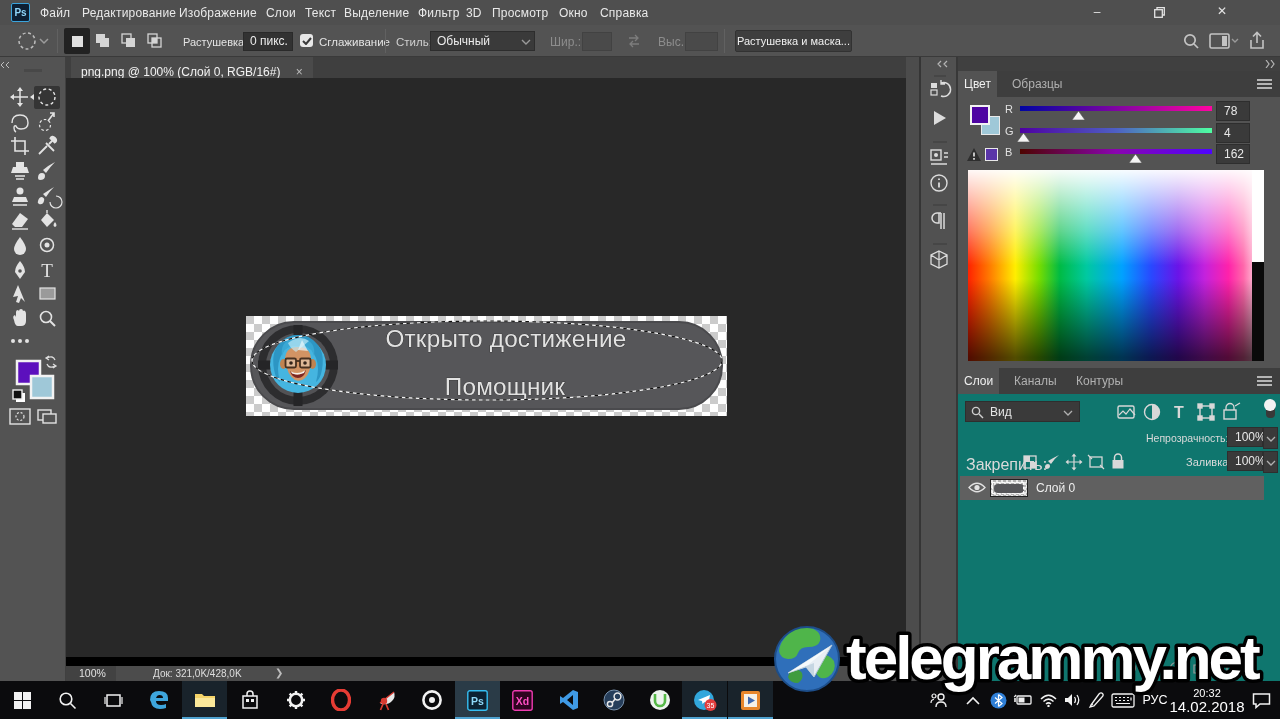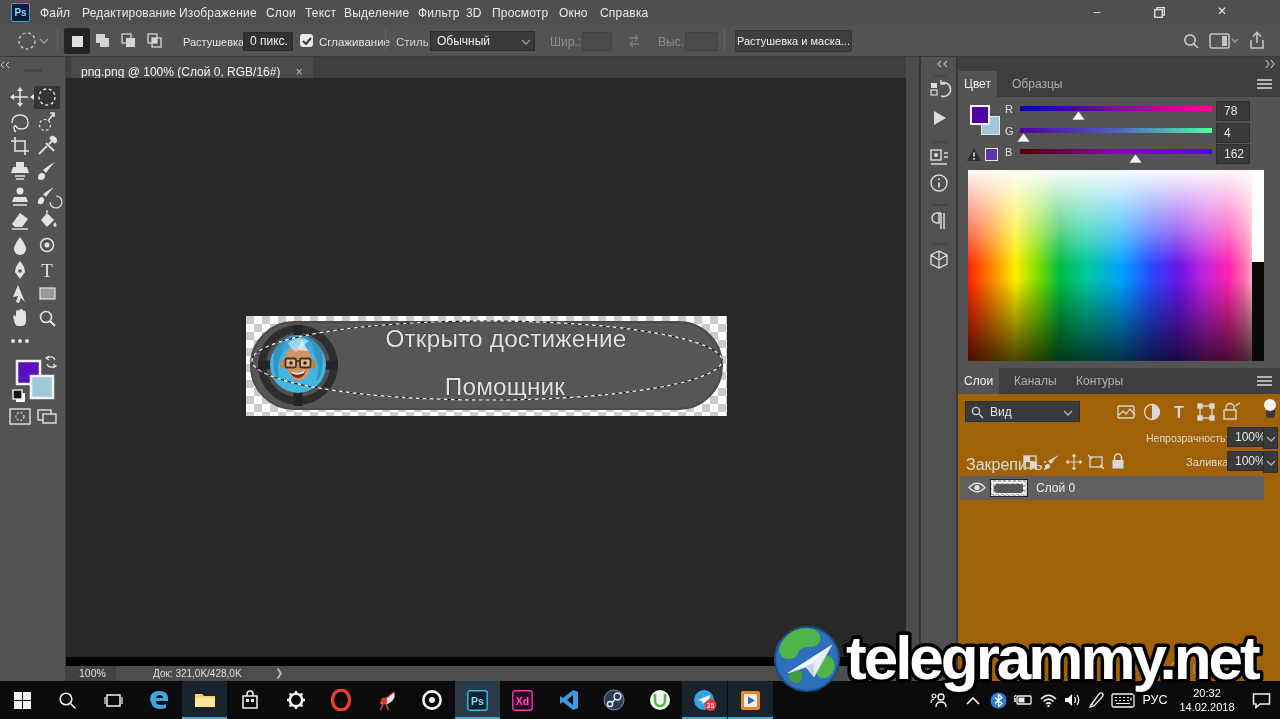--- a/index.html
+++ b/index.html
@@ -412,21 +412,21 @@
     <div class="abs" style="left:294px;top:165px;width:12px;height:99px;background:#0a0a0a"></div>
   </div>
 
   <div class="ptabbar" style="top:311px">
     <div class="ptab active" style="left:0">Слои</div>
     <div class="ptab" style="left:50px">Каналы</div>
     <div class="ptab" style="left:112px">Контуры</div>
     <div class="burger"></div>
   </div>
 
-  <div class="abs" style="left:0;top:337px;width:322px;height:287px;background:#a16207">
+  <div class="abs" style="left:0;top:337px;width:322px;height:287px;background:#0f766e">
 
     <div class="abs" style="left:7px;top:7px;width:115px;height:21px;background:#3a3a3a;border:1px solid #2e2e2e">
       <svg class="abs" style="left:5px;top:4px" width="13" height="13" viewBox="0 0 13 13">
           <circle cx="5" cy="5" r="3.6" fill="none" stroke="#cfcfcf" stroke-width="1.4"></circle>
           <line x1="8" y1="8" x2="12" y2="12" stroke="#cfcfcf" stroke-width="1.4"></line>
         </svg>
       <span style="position:absolute;left:24px;top:3px;color:#e6e6e6;font-size:12px">Вид</span>
       <svg class="abs" style="right:6px;top:8px" width="10" height="6" viewBox="0 0 10 6">
           <path d="M1 1 l4 4 4-4" fill="none" stroke="#b0b0b0" stroke-width="1.3"></path>
         </svg>
@@ -702,21 +702,21 @@
       </svg>
   </div>
   <div class="tray" style="left:1108px;width:30px">
     <svg width="24" height="15" viewBox="0 0 24 15">
         <rect x="1" y="1" width="22" height="13" rx="1.5" fill="none" stroke="#f2f2f2" stroke-width="1.3"></rect>
         <path d="M4 4.5 h2 M8 4.5 h2 M12 4.5 h2 M16 4.5 h2 M4 7.5 h2 M8 7.5 h2 M12 7.5 h2 M16 7.5 h2 M20 4.5 v3 M5 10.5 h14" stroke="#f2f2f2" stroke-width="1.2"></path>
       </svg>
   </div>
   <div class="tray" style="left:1138px;width:34px;font-size:12.5px">РУС</div>
   <div class="tray" style="left:1172px;width:70px">
-    <div style="text-align:center;font-size:11px;line-height:14px">20:32<br><span style="font-size:11px">14.02.2018</span></div>
+    <div style="text-align:center;font-size:11px;line-height:14px">20:32<br><span style="font-size:15px">14.02.2018</span></div>
   </div>
   <div class="tray" style="left:1242px;width:38px">
     <svg width="19" height="17" viewBox="0 0 19 17">
         <path d="M1.5 2 H17.5 V12 H8 L4 15.5 V12 H1.5 Z" fill="none" stroke="#f2f2f2" stroke-width="1.5"></path>
       </svg>
   </div>
 </div>
 
 <div id="watermark" class="abs">
   <svg width="510" height="90" viewBox="0 0 510 90">

